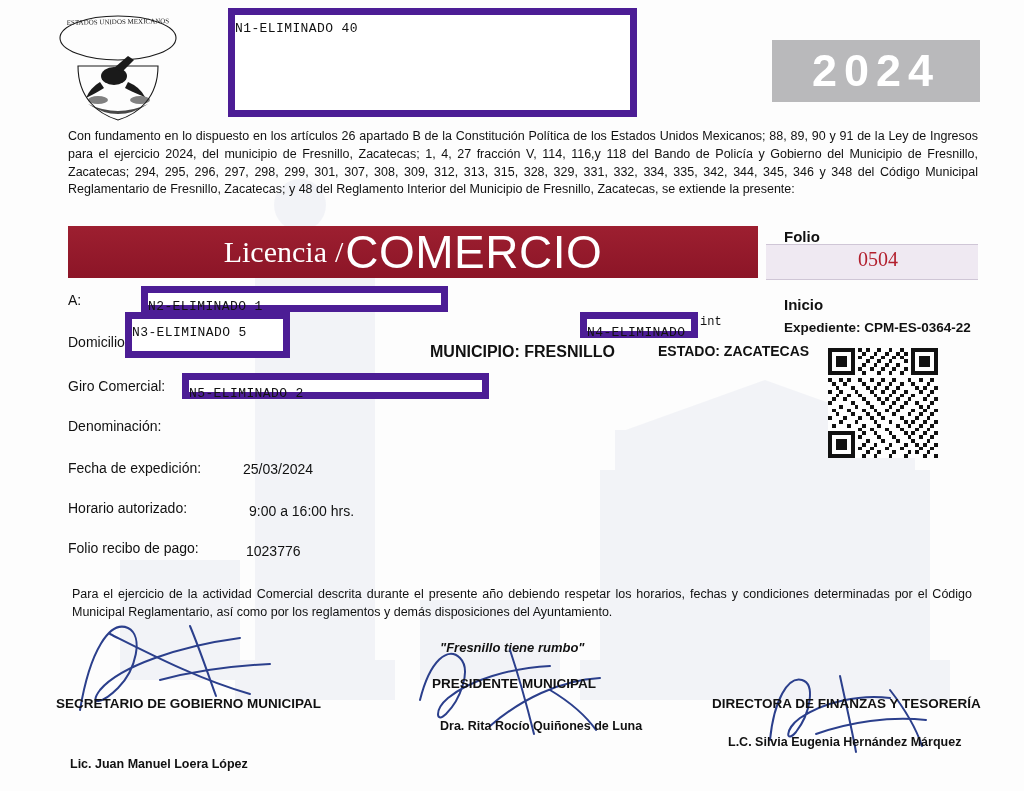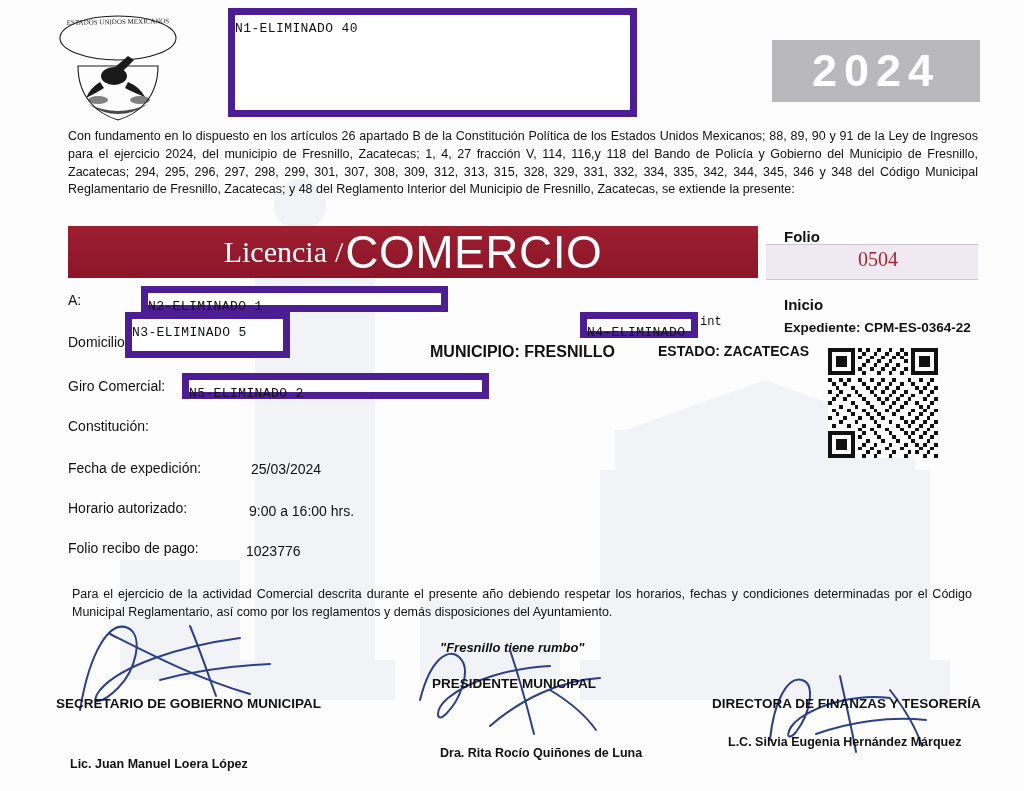--- a/index.html
+++ b/index.html
@@ -181,21 +181,21 @@
   #label-denom   { left: 68px;  top: 418px; }
   #label-fecha   { left: 68px;  top: 460px; }
   #label-horario { left: 68px;  top: 500px; }
   #label-foliorp { left: 68px;  top: 540px; }
 
   .field-value {
     position: absolute;
     font-size: 14px;
     color: #111;
   }
-  #value-fecha   { left: 243px; top: 461px; margin-left: 8px; }
+  #value-fecha   { left: 243px; top: 461px; }
   #value-horario { left: 249px; top: 503px; }
   #value-folio-recibo { left: 246px; top: 543px; }
 
   #redaction-n2 { left: 141px; top: 286px; width: 307px; height: 24px; }
   #redaction-n3 { left: 125px; top: 312px; width: 165px; height: 46px; }
   #redaction-n4 { left: 580px; top: 312px; width: 118px; height: 16px; }
   #redaction-n5 { left: 182px; top: 373px; width: 307px; height: 24px; }
 
   .municipio {
     position: absolute;
@@ -258,21 +258,21 @@
     position: absolute;
     font-size: 12.5px;
     font-weight: bold;
     color: #111;
     white-space: nowrap;
   }
 
   #sig-title-1 { left: 56px;  top: 696px; }
   #sig-name-1  { left: 70px;  top: 722px; margin-top: 35px; }
   #sig-title-2 { left: 432px; top: 676px; }
-  #sig-name-2  { left: 412px; top: 746px; padding-left: 28px; }
+  #sig-name-2  { left: 412px; top: 719px; padding-left: 28px; }
   #sig-title-3 { left: 712px; top: 696px; }
   #sig-name-3  { left: 728px; top: 735px; }
 
   .signature-ink {
     position: absolute;
     pointer-events: none;
   }
 </style>
 </head>
 <body>
@@ -555,21 +555,21 @@
   <div class="redaction" id="redaction-n3">N3-ELIMINADO 5</div>
   <div class="redaction" id="redaction-n4">N4-ELIMINADO</div>
   <div class="n4-tail">int</div>
 
   <div class="municipio">MUNICIPIO: FRESNILLO</div>
   <div class="estado">ESTADO: ZACATECAS</div>
 
   <div class="field-label" id="label-giro">Giro Comercial:</div>
   <div class="redaction" id="redaction-n5">N5-ELIMINADO 2</div>
 
-  <div class="field-label" id="label-denom">Constitución:</div>
+  <div class="field-label" id="label-denom">Denominación:</div>
 
   <div class="field-label" id="label-fecha">Fecha de expedición:</div>
   <div class="field-value" id="value-fecha">25/03/2024</div>
 
   <div class="field-label" id="label-horario">Horario autorizado:</div>
   <div class="field-value" id="value-horario">9:00 a 16:00 hrs.</div>
 
   <div class="field-label" id="label-foliorp">Folio recibo de pago:</div>
   <div class="field-value" id="value-folio-recibo">1023776</div>
 

